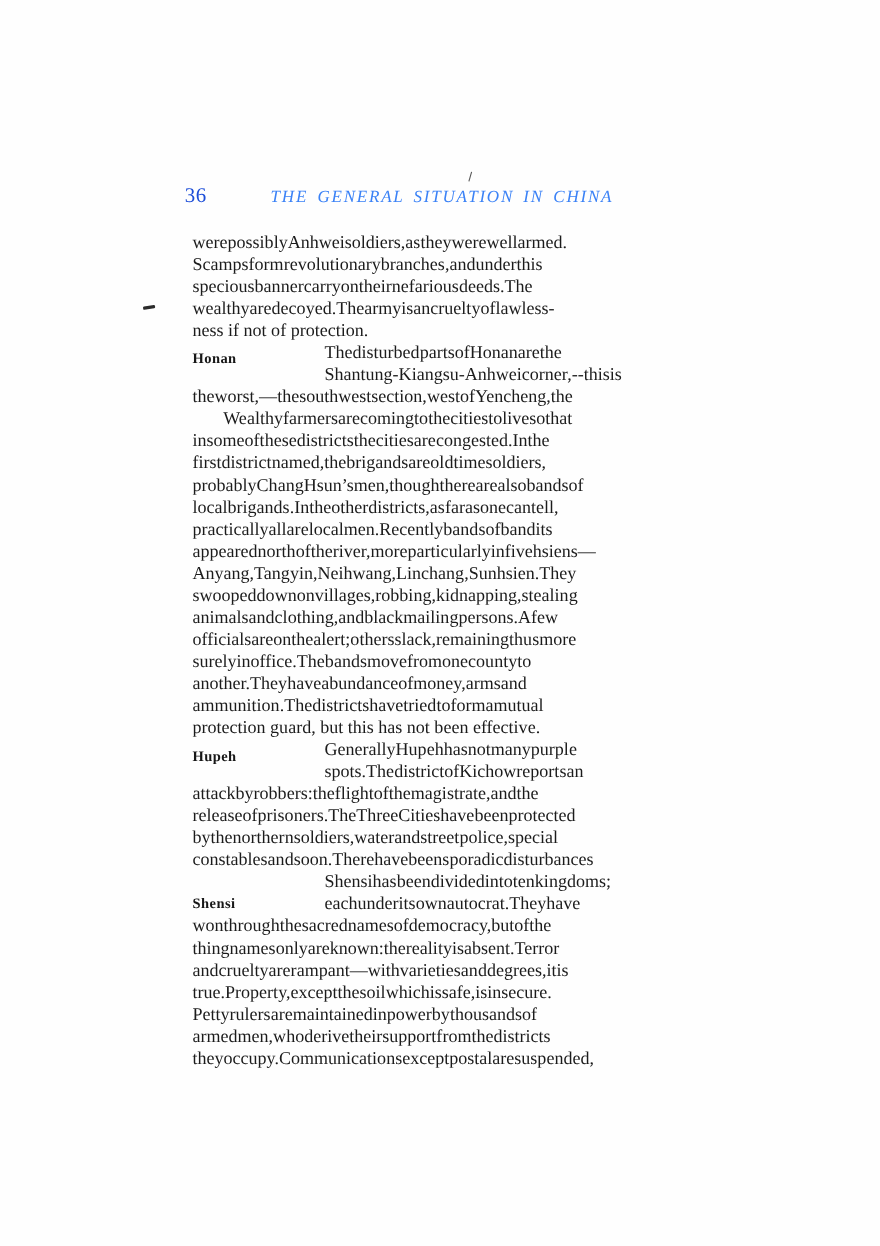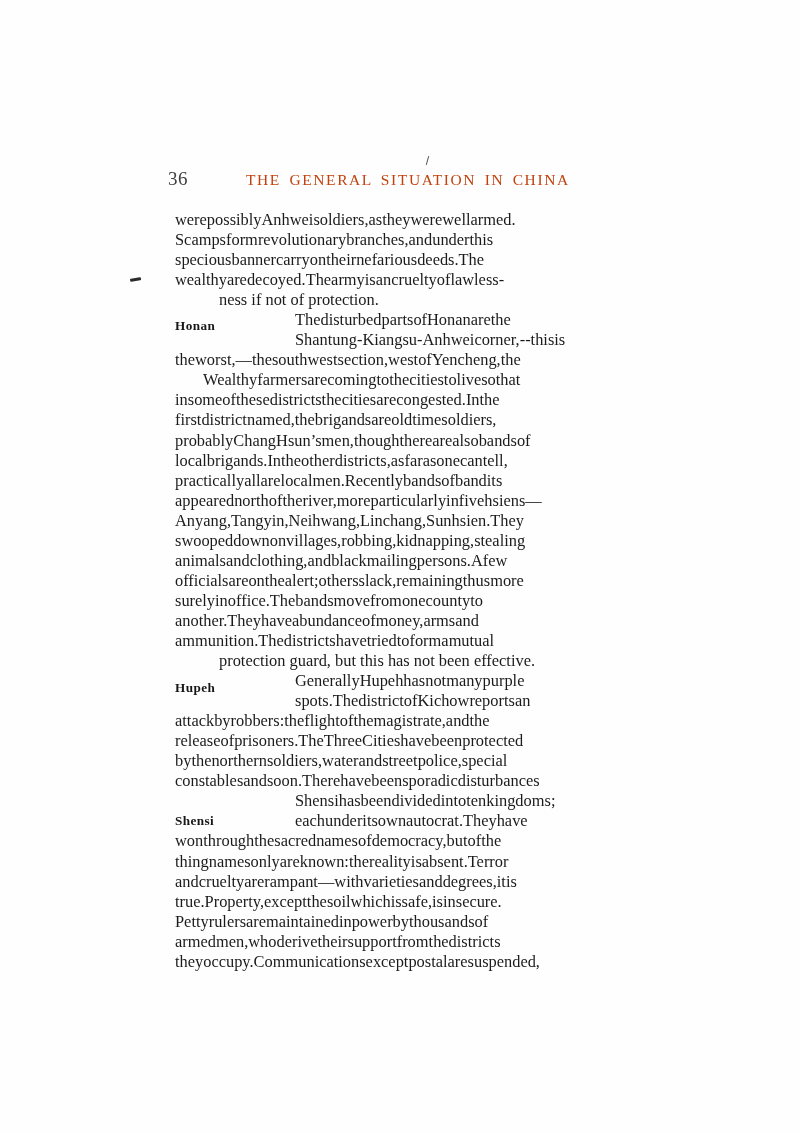--- a/index.html
+++ b/index.html
@@ -26,31 +26,32 @@
     top: 168px;
     width: 800px;
     height: 26px;
   }
   .folio {
     position: absolute;
     left: 168px;
     top: 0;
     font-size: 19px;
     letter-spacing: 0.5px;
-    color: #404040;
+    color: #1d4ed8;
   }
   .running-head {
     position: absolute;
     left: 246px;
     top: 3px;
     font-size: 15.5px;
     letter-spacing: 1.6px;
     word-spacing: 3px;
-    color: #c2410c;
+    color: #3b82f6;
     white-space: nowrap;
+    font-style: italic;
   }
   .tick-mark {
     position: absolute;
     left: 427px;
     top: -12px;
     width: 1px;
     height: 9px;
     background: #3a3a3a;
     transform: rotate(16deg);
     opacity: 0.85;
@@ -85,21 +86,21 @@
   }
   .row-indent .just { width: 383px; }
 
   .row-par {
     padding-left: 28px;
     box-sizing: border-box;
   }
   .row-par .just { width: 475px; }
 
   
-  .flush { white-space: pre; margin-left: 44px; }
+  .flush { white-space: pre; }
 
   
   .sidenote {
     position: absolute;
     left: 175px;
     font-family: "Liberation Serif", "DejaVu Serif", serif;
     font-weight: bold;
     font-size: 13.2px;
     letter-spacing: 0.4px;
     color: #171717;

